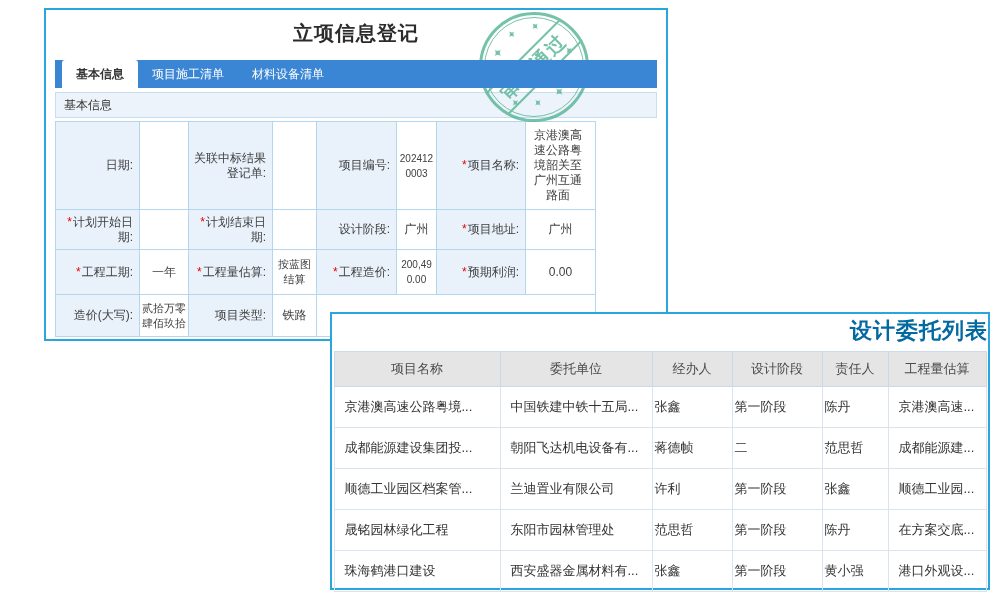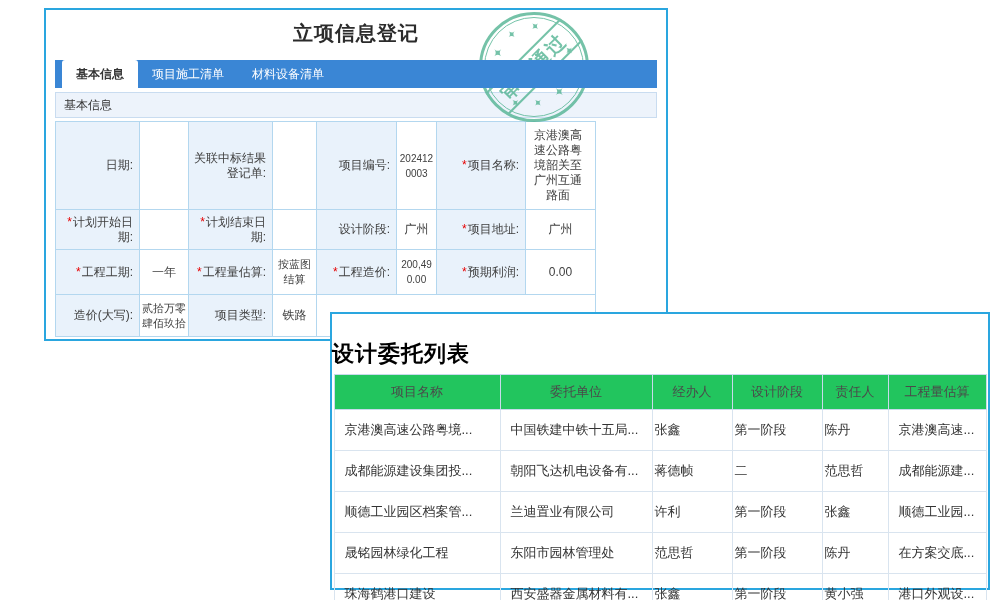--- a/index.html
+++ b/index.html
@@ -74,28 +74,28 @@
     font-size:19px;font-weight:bold;color:#53b493;letter-spacing:2px;white-space:nowrap;
   }
   .stamp .st{position:absolute;color:#53b493;font-size:11px;line-height:11px;}
 
   
   .panel2{
     position:absolute;left:330px;top:312px;width:660px;height:278px;
     box-sizing:border-box;border:2px solid #2aa6df;background:#fff;z-index:10;
   }
   .p2-title{
-    margin-top:25px;text-align:left;font-size:22px;font-weight:bold;
-    color:#000000;line-height:30px;letter-spacing:1px;
+    margin-top:2px;text-align:right;font-size:22px;font-weight:bold;
+    color:#0369a1;line-height:30px;letter-spacing:1px;
   }
   table.list{
     margin:5px auto 0 auto;border-collapse:collapse;table-layout:fixed;width:652px;
   }
   table.list th{
-    background:#22c55e;border:1px solid #c8daeb;height:32px;
+    background:#e5e5e5;border:1px solid #c8daeb;height:32px;
     font-size:13px;font-weight:normal;color:#4a4a4a;text-align:center;
   }
   table.list td{
     border:1px solid #d9e4ef;height:40px;font-size:13px;color:#333;
     white-space:nowrap;overflow:hidden;vertical-align:middle;
   }
   td.c-left{text-align:left;padding:0 4px 0 10px;}
   td.c-center{text-align:left;padding:0 2px;}
   .lnk{color:#4a90da;cursor:pointer;}
 </style>

